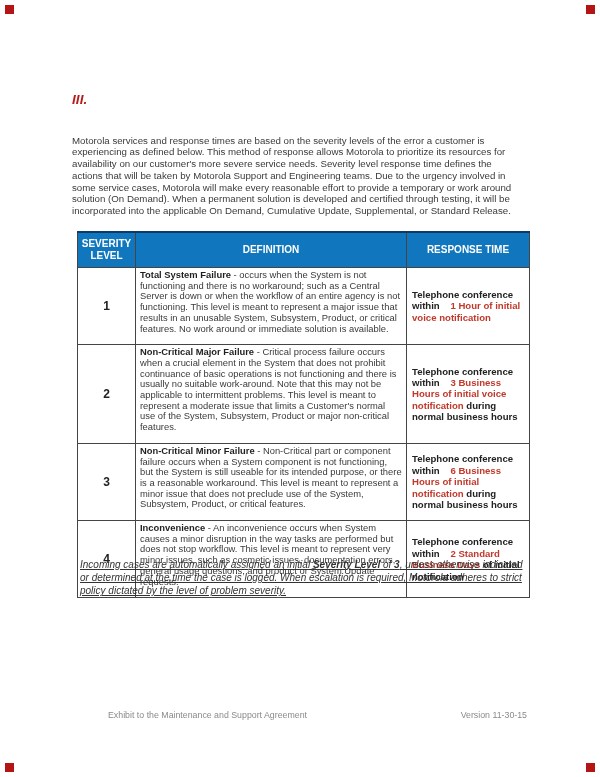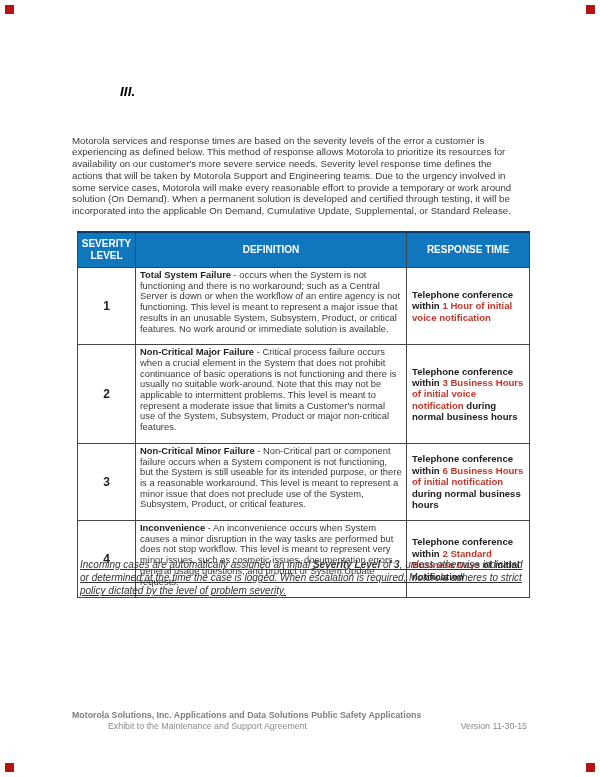--- a/index.html
+++ b/index.html
@@ -22,28 +22,27 @@
     background: var(--corner_mark, #b41414);
   }
   .corner-tl { left: 5px;  top: 5px; }
   .corner-tr { right: 5px; top: 5px; }
   .corner-bl { left: 5px;  bottom: 5px; }
   .corner-br { right: 5px; bottom: 5px; }
 
   .doc-title {
     position: absolute;
     left: 72px;
-    top: 84px;
+    top: 92px;
     display: flex;
     font-size: 13.5px;
     font-weight: bold;
     font-style: italic;
-    color: #000000;
+    color: #b91c1c;
     letter-spacing: 0.1px;
-    margin-left: 48px;
   }
   .doc-title .num { width: 38px; }
 
   .intro {
     position: absolute;
     left: 72px;
     top: 125px;
     width: 452px;
     font-size: 9.7px;
     line-height: 11.7px;
@@ -90,21 +89,21 @@
     padding: 2px 4px 10px 4px;
   }
   td.def-cell b { color: #1f1f1f; }
   td.resp-cell {
     font-size: 9.6px;
     line-height: 11.4px;
     font-weight: bold;
     color: #222222;
     padding: 2px 3px 2px 5px;
   }
-  td.resp-cell .red { color: var(--accent_red, #c0392b); }
+  td.resp-cell .red { color: var(--accent_red, #c0392b); margin-left: 8px; }
 
   .note {
     position: absolute;
     left: 80px;
     top: 548px;
     width: 450px;
     font-style: italic;
     font-size: 10px;
     line-height: 13.2px;
     color: #333333;
@@ -174,18 +173,17 @@
         <td class="level-cell">4</td>
         <td class="def-cell"><b>Inconvenience</b><span> - An inconvenience occurs when System causes a minor disruption in the way tasks are performed but does not stop workflow.  This level is meant to represent very minor issues, such as cosmetic issues, documentation errors, general usage questions, and product or System Update requests.</span></td>
         <td class="resp-cell"><span>Telephone conference within </span><span class="red">2 Standard Business Days</span><span> of initial notification</span></td>
       </tr>
     </tbody>
 </table>
 
 <p class="note" id="note"><span>Incoming cases are automatically assigned an initial </span><b>Severity Level</b><span> of </span><b>3</b><span>, unless otherwise indicated or determined at the time the case is logged.  When escalation is required, Motorola adheres to strict policy dictated by the level of problem severity.</span></p>
 
 <div class="footer">
-  <div class="f-bold">Motorola Solutions, Inc. Applications and Data Solutions Public Safety Applications</div>
   <div class="f-row">
     <span>Exhibit to the Maintenance and Support Agreement</span>
     <span>Version 11-30-15</span>
   </div>
 </div>
 
 </body></html>

